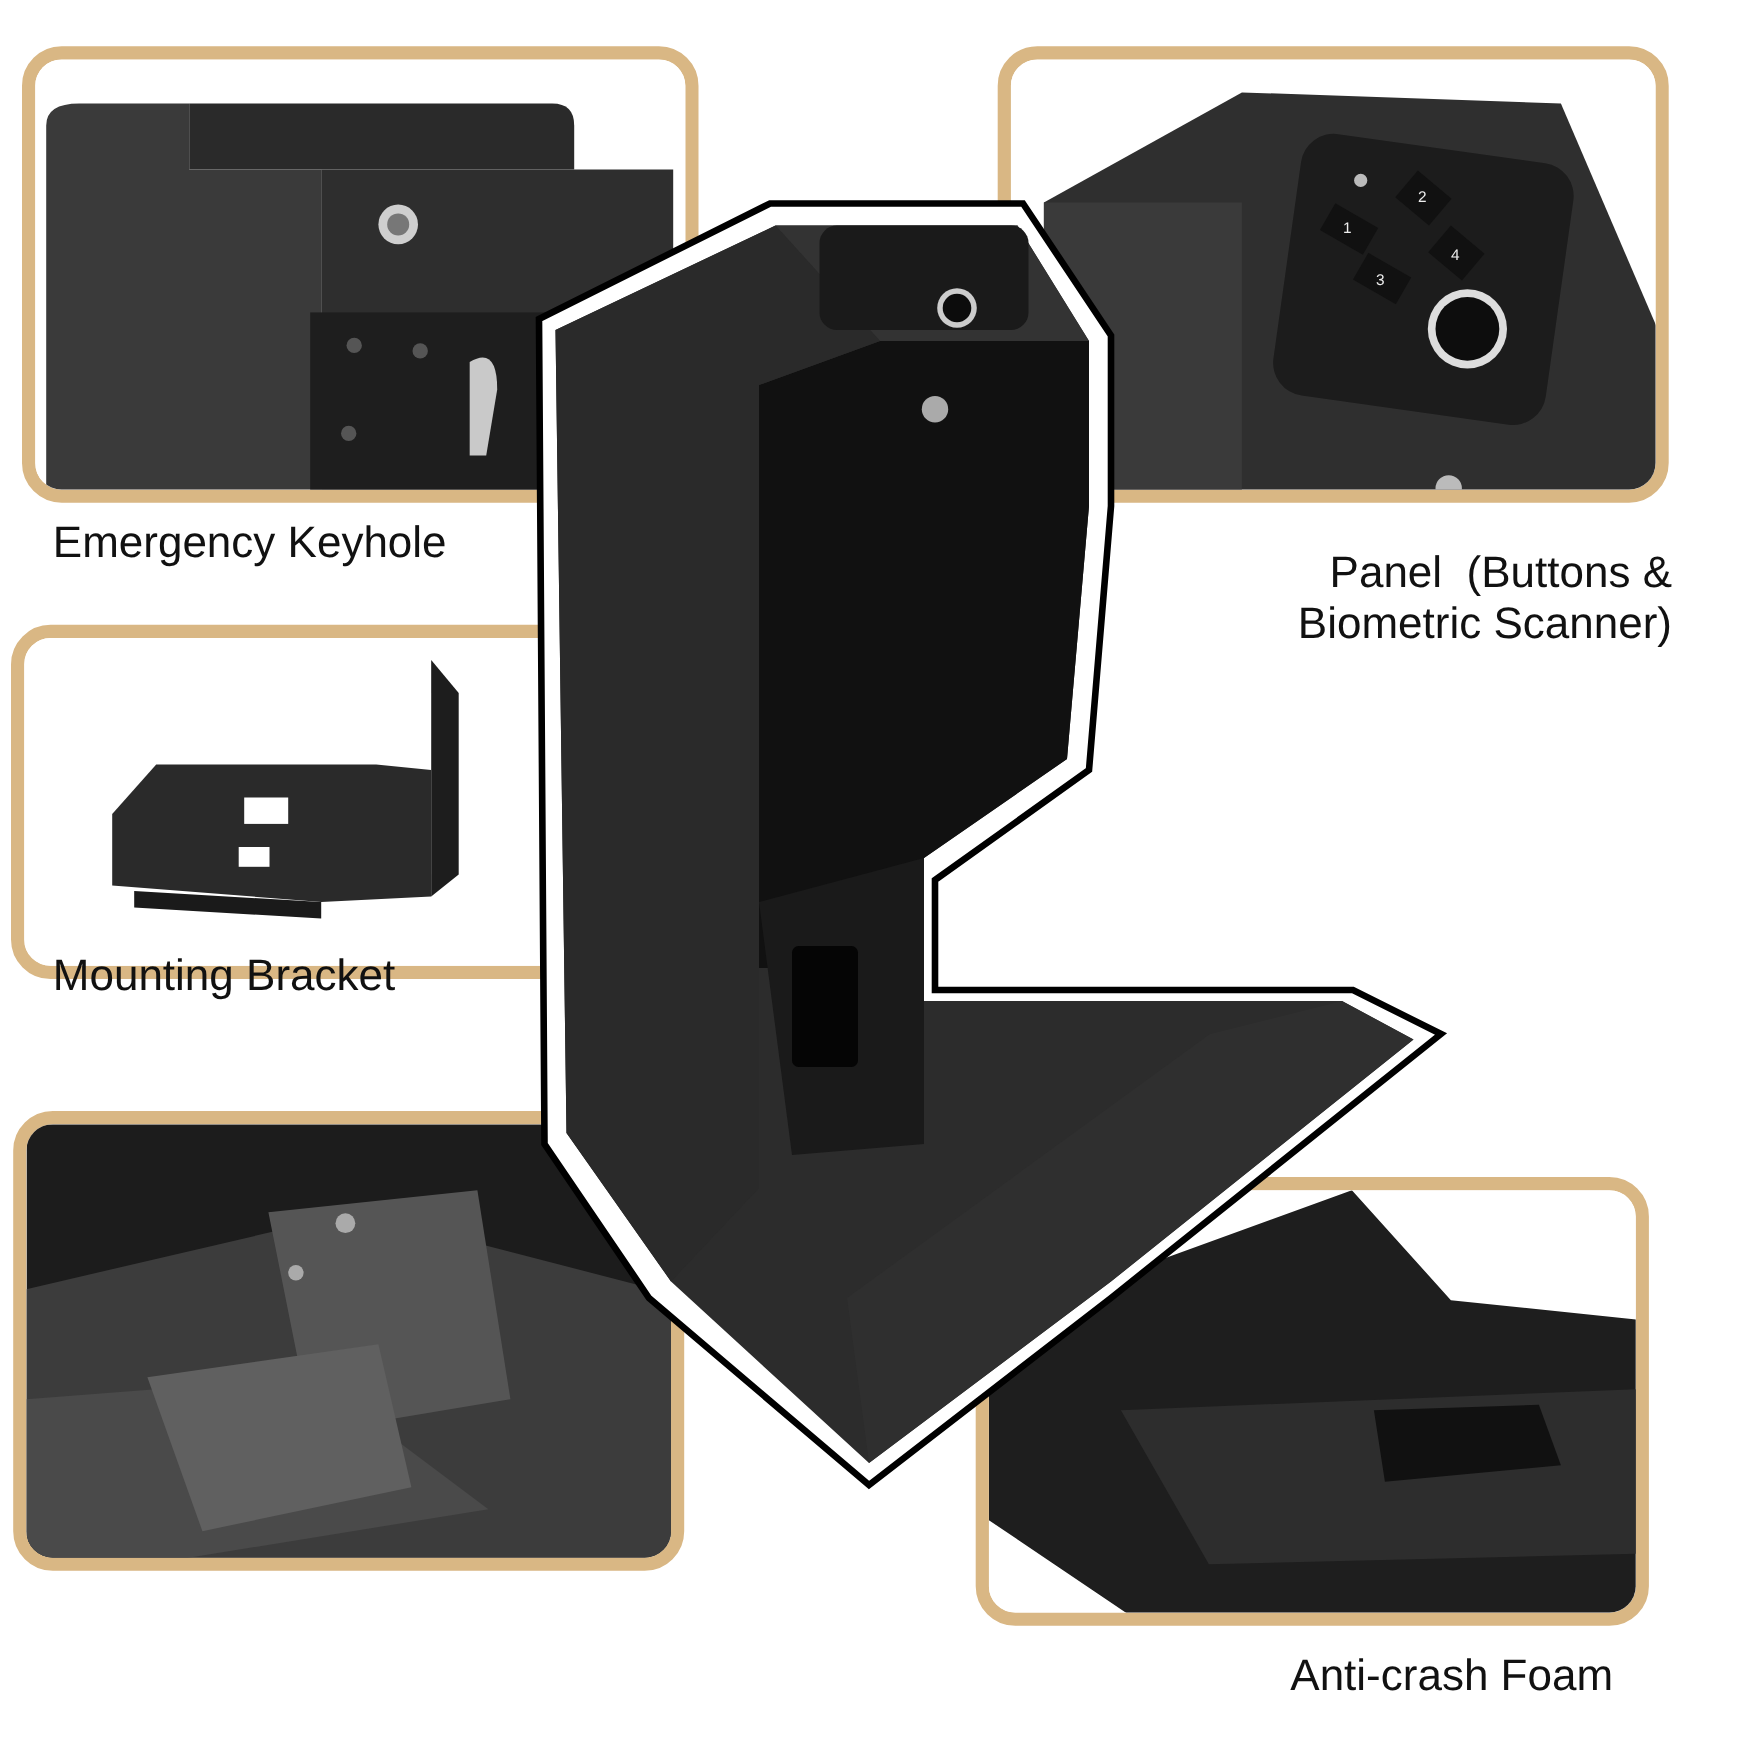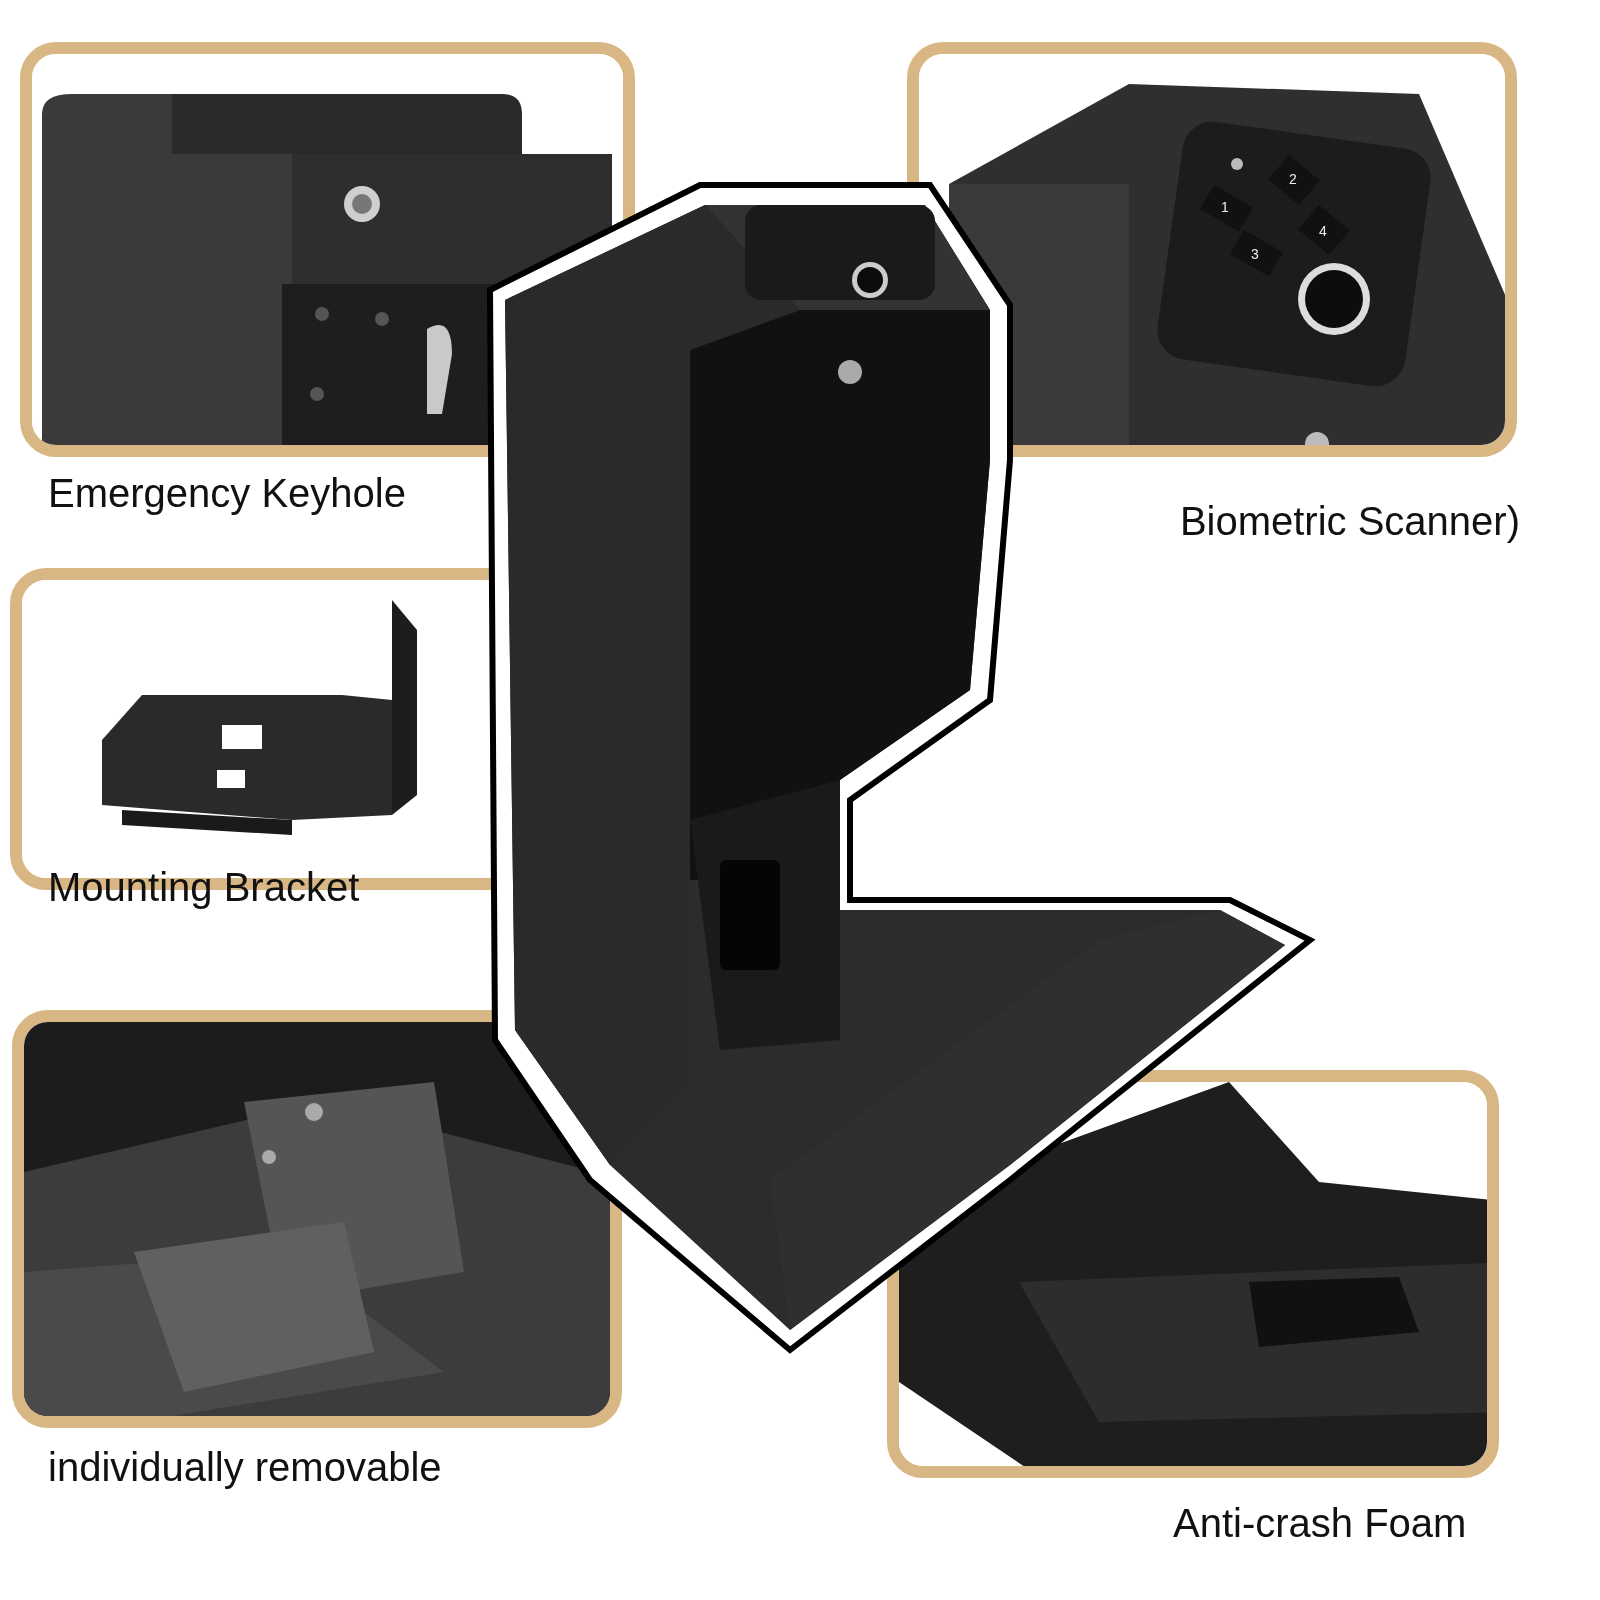--- a/index.html
+++ b/index.html
@@ -48,20 +48,21 @@
       <text x="370" y="130" fill="#eee" font-size="14" font-family="Liberation Sans, sans-serif">2</text>
       <text x="332" y="205" fill="#eee" font-size="14" font-family="Liberation Sans, sans-serif">3</text>
       <text x="400" y="182" fill="#eee" font-size="14" font-family="Liberation Sans, sans-serif">4</text>
       <circle cx="415" cy="245" r="36" fill="#ddd"></circle>
         <circle cx="415" cy="245" r="29" fill="#0d0d0d"></circle>
       <circle cx="398" cy="390" r="12" fill="#bbb"></circle>
     </svg>
   </div>
 </div>
 <div class="label r" style="left:1100px;top:498px;width:420px;">
+  <div style="white-space:pre;">Panel  (Buttons &amp;</div>
   <div>Biometric Scanner)</div>
 </div>
 
 <div class="frame" style="left:10px;top:568px;width:520px;height:322px;">
   <div class="photo">
     <svg width="520" height="322" viewBox="0 0 520 322">
       <rect width="520" height="322" fill="#fff"></rect>
       <path d="M370 20 L395 50 L395 215 L370 235 Z" fill="#1d1d1d"></path>
       <path d="M120 115 L320 115 L370 120 L370 235 L270 240 L80 225 L80 160 Z" fill="#2a2a2a"></path>
       <path d="M100 230 L270 240 L270 255 L100 245 Z" fill="#1a1a1a"></path>
@@ -79,21 +80,20 @@
       <path d="M0 150 L300 80 L610 160 L610 418 L0 418 Z" fill="#3c3c3c"></path>
       <path d="M0 250 L260 230 L420 350 L0 418 Z" fill="#4a4a4a"></path>
       <path d="M220 80 L410 60 L440 250 L260 280 Z" fill="#555"></path>
       <path d="M110 230 L320 200 L350 330 L160 370 Z" fill="#606060"></path>
       <circle cx="290" cy="90" r="9" fill="#aaa"></circle>
         <circle cx="245" cy="135" r="7" fill="#aaa"></circle>
     </svg>
   </div>
 </div>
 <div class="label" style="left:48px;top:1444px;">
-  <div>individually removable</div>
 </div>
 
 <div class="frame" style="left:887px;top:1070px;width:612px;height:408px;">
   <div class="photo">
     <svg width="612" height="408" viewBox="0 0 612 408">
       <rect width="612" height="408" fill="#fff"></rect>
       <path d="M0 120 L330 0 L420 100 L612 120 L612 408 L160 408 L0 300 Z" fill="#1e1e1e"></path>
       <path d="M120 200 L612 180 L612 330 L200 340 Z" fill="#2d2d2d"></path>
       <path d="M350 200 L500 195 L520 250 L360 265 Z" fill="#111"></path>
     </svg>

